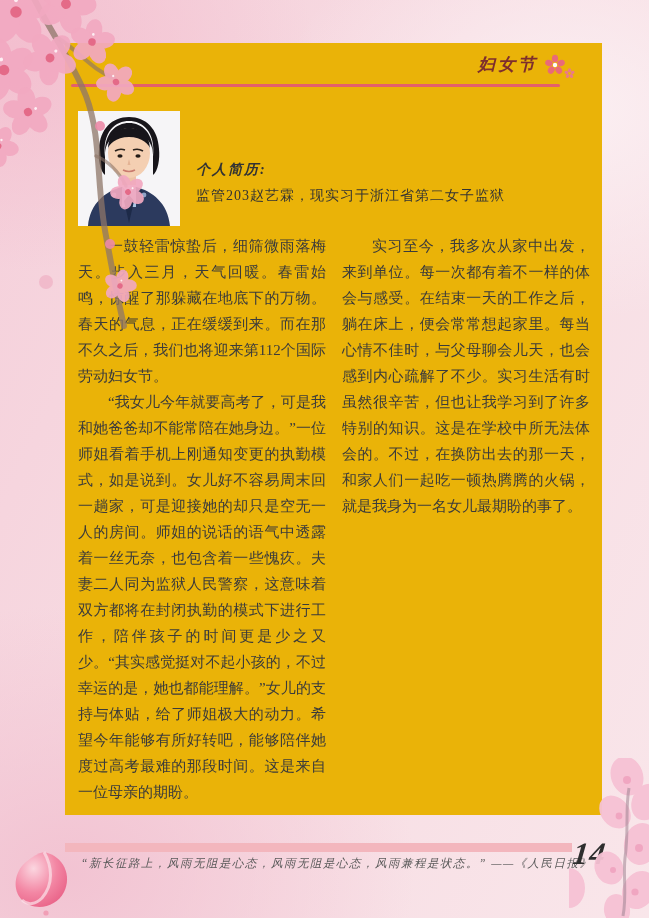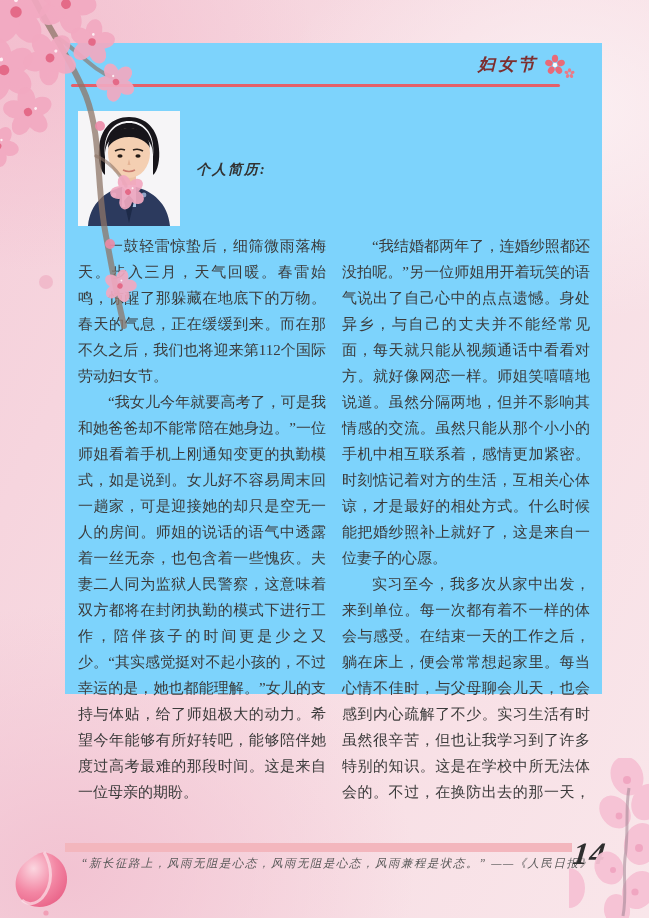--- a/index.html
+++ b/index.html
@@ -9,22 +9,22 @@
     font-family:"Liberation Serif", serif;
     background:
       radial-gradient(ellipse 420px 300px at 88% 12%, #fbeff2 0%, rgba(251,239,242,0) 70%),
       radial-gradient(ellipse 500px 380px at 10% 95%, #f2c3d2 0%, rgba(242,195,210,0) 70%),
       radial-gradient(ellipse 400px 300px at 2% 5%, #f3bfcf 0%, rgba(243,191,207,0) 75%),
       linear-gradient(115deg, #f5cfda 0%, #f7dbe2 45%, #f9e6ea 100%);
   }
 
   
   .card {
-    position:absolute; left:65px; top:43px; width:537px; height:651px;
-    background:#7dd3fc;
+    position:absolute; left:65px; top:43px; width:537px; height:772px;
+    background:#eab308;
     z-index:1;
   }
 
   .tag-row {
     position:absolute; top:11px; right:24px;
     display:flex; align-items:flex-start; gap:6px;
   }
   .tag-text {
     font-size:17px; font-weight:bold; font-style:italic;
     color:#7d2e2e; letter-spacing:3px; line-height:22px;
@@ -148,25 +148,25 @@
       <path d="M51,84 L46,90 L51,112 L56,90 Z" fill="#1d2a48"></path>
 
       <path d="M44,76 L33,82 L44,92 Z" fill="#23304f"></path>
       <path d="M58,76 L69,82 L58,92 Z" fill="#23304f"></path>
       <circle cx="36" cy="84" r="2.4" fill="#8fa3c6"></circle>
       <circle cx="66" cy="84" r="2.4" fill="#8fa3c6"></circle>
     </svg>
   </div>
 
   <div class="profile-label">个人简历:</div>
+  <div class="byline">监管203赵艺霖，现实习于浙江省第二女子监狱</div>
 
   <div class="body-columns">
     <p>一鼓轻雷惊蛰后，细筛微雨落梅天。步入三月，天气回暖。春雷始鸣，惊醒了那躲藏在地底下的万物。春天的气息，正在缓缓到来。而在那不久之后，我们也将迎来第112个国际劳动妇女节。</p>
     <p>“我女儿今年就要高考了，可是我和她爸爸却不能常陪在她身边。”一位师姐看着手机上刚通知变更的执勤模式，如是说到。女儿好不容易周末回一趟家，可是迎接她的却只是空无一人的房间。师姐的说话的语气中透露着一丝无奈，也包含着一些愧疚。夫妻二人同为监狱人民警察，这意味着双方都将在封闭执勤的模式下进行工作，陪伴孩子的时间更是少之又少。“其实感觉挺对不起小孩的，不过幸运的是，她也都能理解。”女儿的支持与体贴，给了师姐极大的动力。希望今年能够有所好转吧，能够陪伴她度过高考最难的那段时间。这是来自一位母亲的期盼。</p>
-    <p>“我结婚都两年了，连婚纱照都还没拍呢。”另一位师姐用开着玩笑的语气说出了自己心中的点点遗憾。身处异乡，与自己的丈夫并不能经常见面，每天就只能从视频通话中看看对方。就好像网恋一样。师姐笑嘻嘻地说道。虽然分隔两地，但并不影响其情感的交流。虽然只能从那个小小的手机中相互联系着，感情更加紧密。时刻惦记着对方的生活，互相关心体谅，才是最好的相处方式。什么时候能把婚纱照补上就好了，这是来自一位妻子的心愿。</p>
     <p>实习至今，我多次从家中出发，来到单位。每一次都有着不一样的体会与感受。在结束一天的工作之后，躺在床上，便会常常想起家里。每当心情不佳时，与父母聊会儿天，也会感到内心疏解了不少。实习生活有时虽然很辛苦，但也让我学习到了许多特别的知识。这是在学校中所无法体会的。不过，在换防出去的那一天，和家人们一起吃一顿热腾腾的火锅，就是我身为一名女儿最期盼的事了。</p>
 
   </div>
 
   <div class="footer-band"></div>
   <div class="footer-quote">
     <span>“新长征路上，风雨无阻是心态，风雨无阻是心态，风雨兼程是状态。”</span>
     <span>——《人民日报》</span>
   </div>
   <div class="page-number">14</div>

